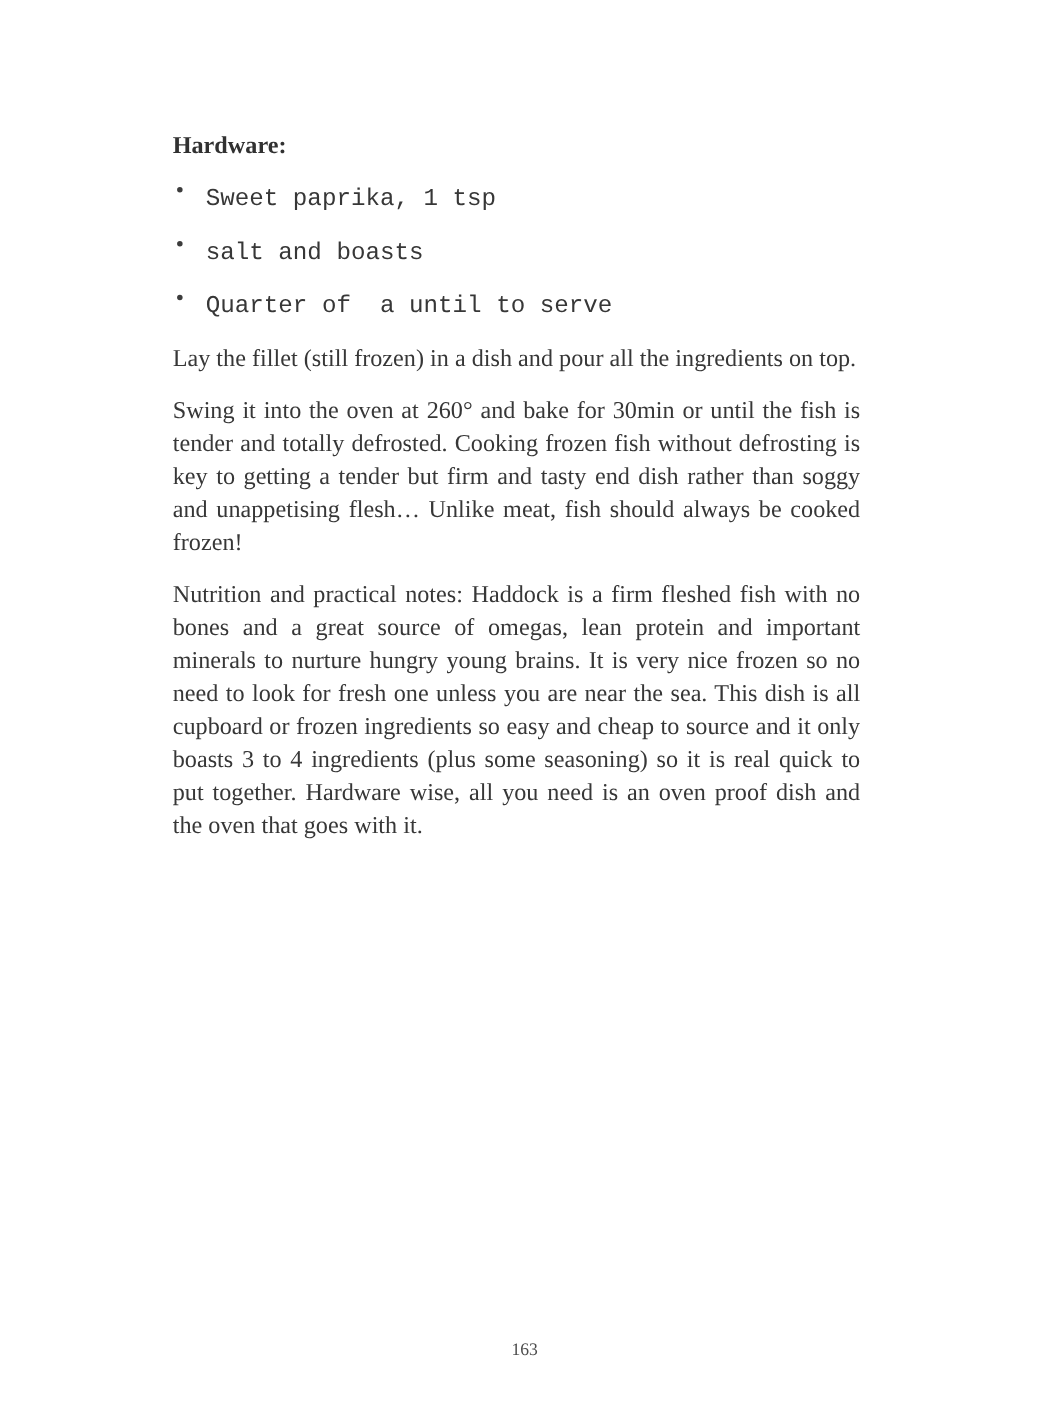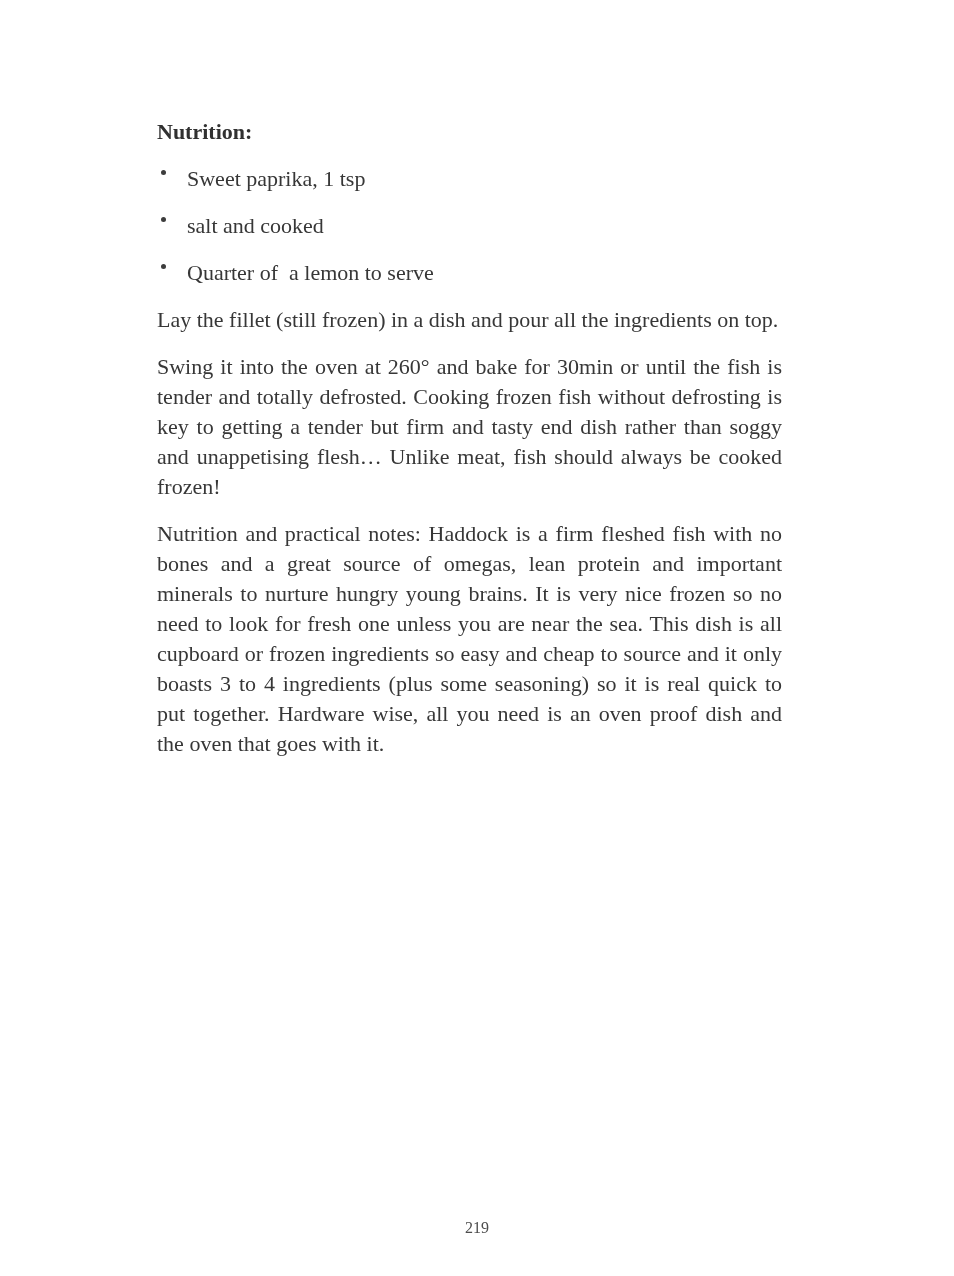--- a/index.html
+++ b/index.html
@@ -45,20 +45,21 @@
     position: absolute;
     left: 4px;
     top: 6px;
     width: 5px;
     height: 5px;
     border-radius: 50%;
     background: #3c3c3c;
   }
   ul.bullets li .li-text {
     white-space: pre-wrap;
+    font-family: Liberation Mono, monospace;
   }
   p.para {
     font-size: 22px;
     line-height: 30px;
     margin: 0 16px 17px 0;
     text-align: justify;
   }
   .page-number {
     position: absolute;
     left: 0;
@@ -68,39 +69,39 @@
     font-size: 16px;
     color: #4d4d4d;
   }
 </style>
 </head>
 <body>
 
 <div class="page">
   <div class="content">
 
-    <h1 class="heading">Nutrition:</h1>
+    <h1 class="heading">Hardware:</h1>
 
     <ul class="bullets">
       <li>
         <span class="dot"></span>
         <span class="li-text">Sweet paprika, 1 tsp</span>
       </li>
       <li>
         <span class="dot"></span>
-        <span class="li-text">salt and cooked</span>
+        <span class="li-text">salt and boasts</span>
       </li>
       <li>
         <span class="dot"></span>
-        <span class="li-text">Quarter of  a lemon to serve</span>
+        <span class="li-text">Quarter of  a until to serve</span>
       </li>
     </ul>
 
     <p class="para">Lay the fillet (still frozen) in a dish and pour all the ingredients on top.</p>
 
     <p class="para">Swing it into the oven at 260° and bake for 30min or until the fish is tender and totally defrosted. Cooking frozen fish without defrosting is key to getting a tender but firm and tasty end dish rather than soggy and unappetising flesh… Unlike meat, fish should always be cooked frozen!</p>
 
     <p class="para">Nutrition and practical notes: Haddock is a firm fleshed fish with no bones and a great source of omegas, lean protein and important minerals to nurture hungry young brains. It is very nice frozen so no need to look for fresh one unless you are near the sea. This dish is all cupboard or frozen ingredients so easy and cheap to source and it only boasts 3 to 4 ingredients (plus some seasoning) so it is real quick to put together. Hardware wise, all you need is an oven proof dish and the oven that goes with it.</p>
 
   </div>
 
-  <div class="page-number">219</div>
+  <div class="page-number">163</div>
 </div>
 
 </body></html>

